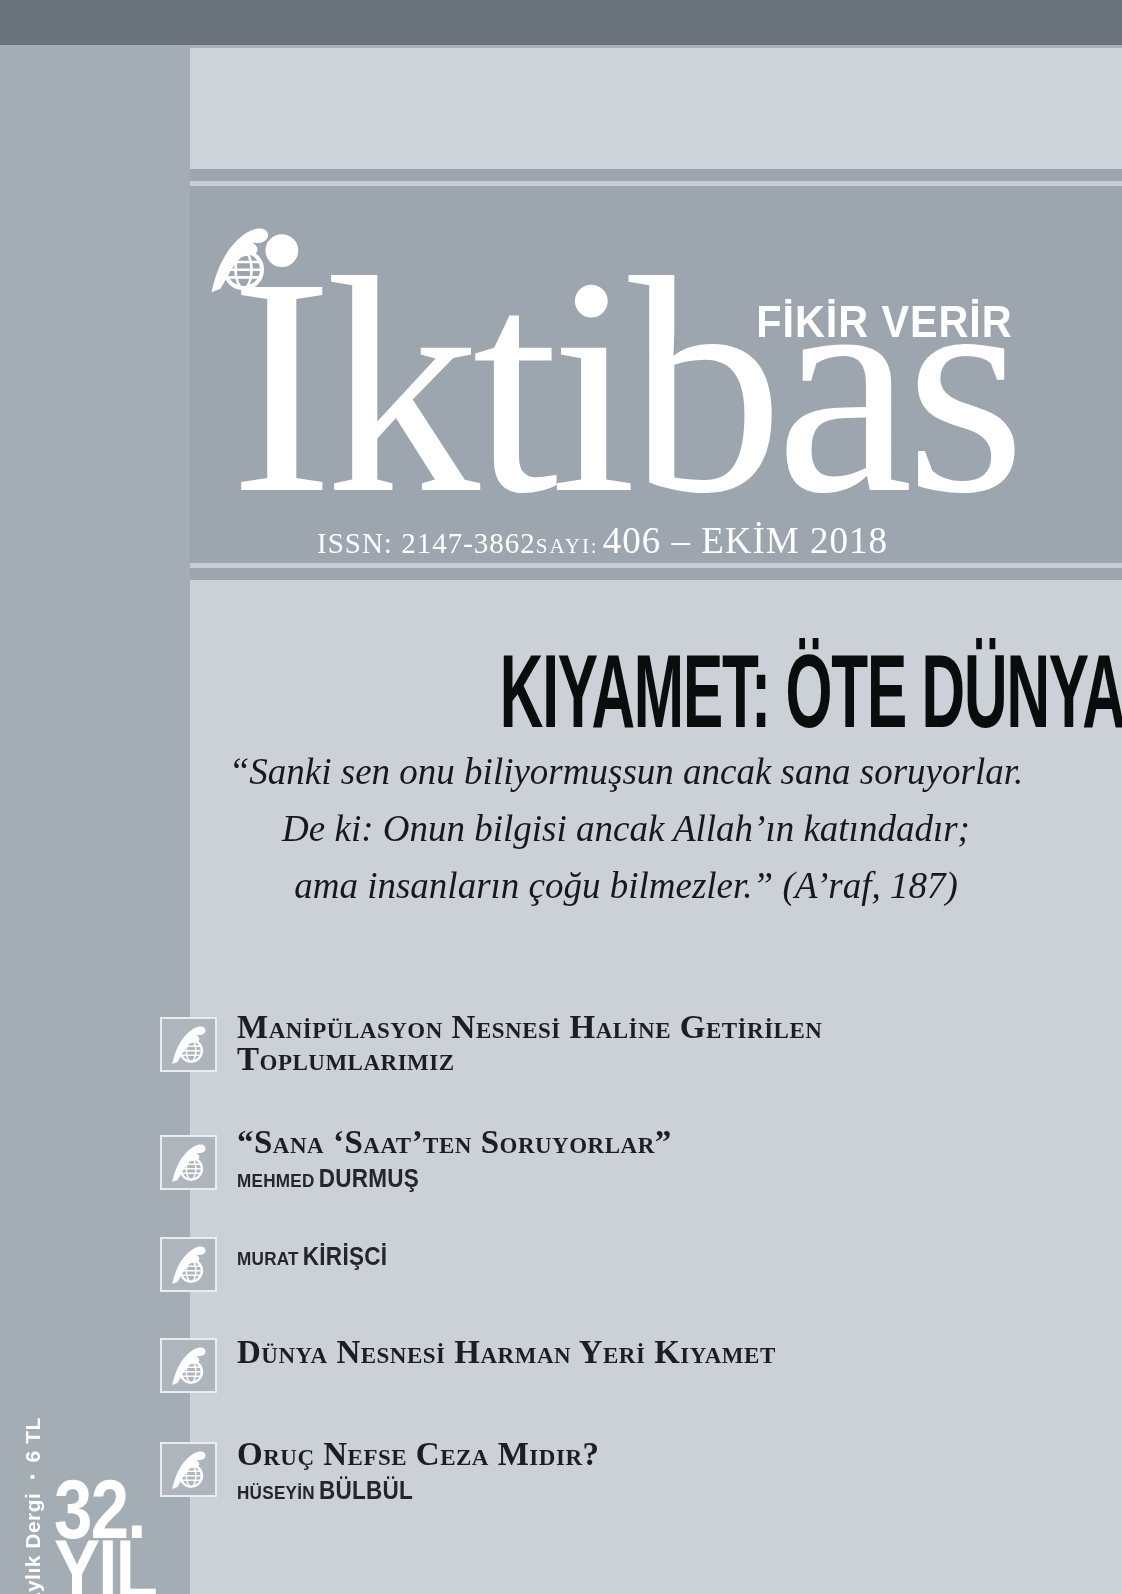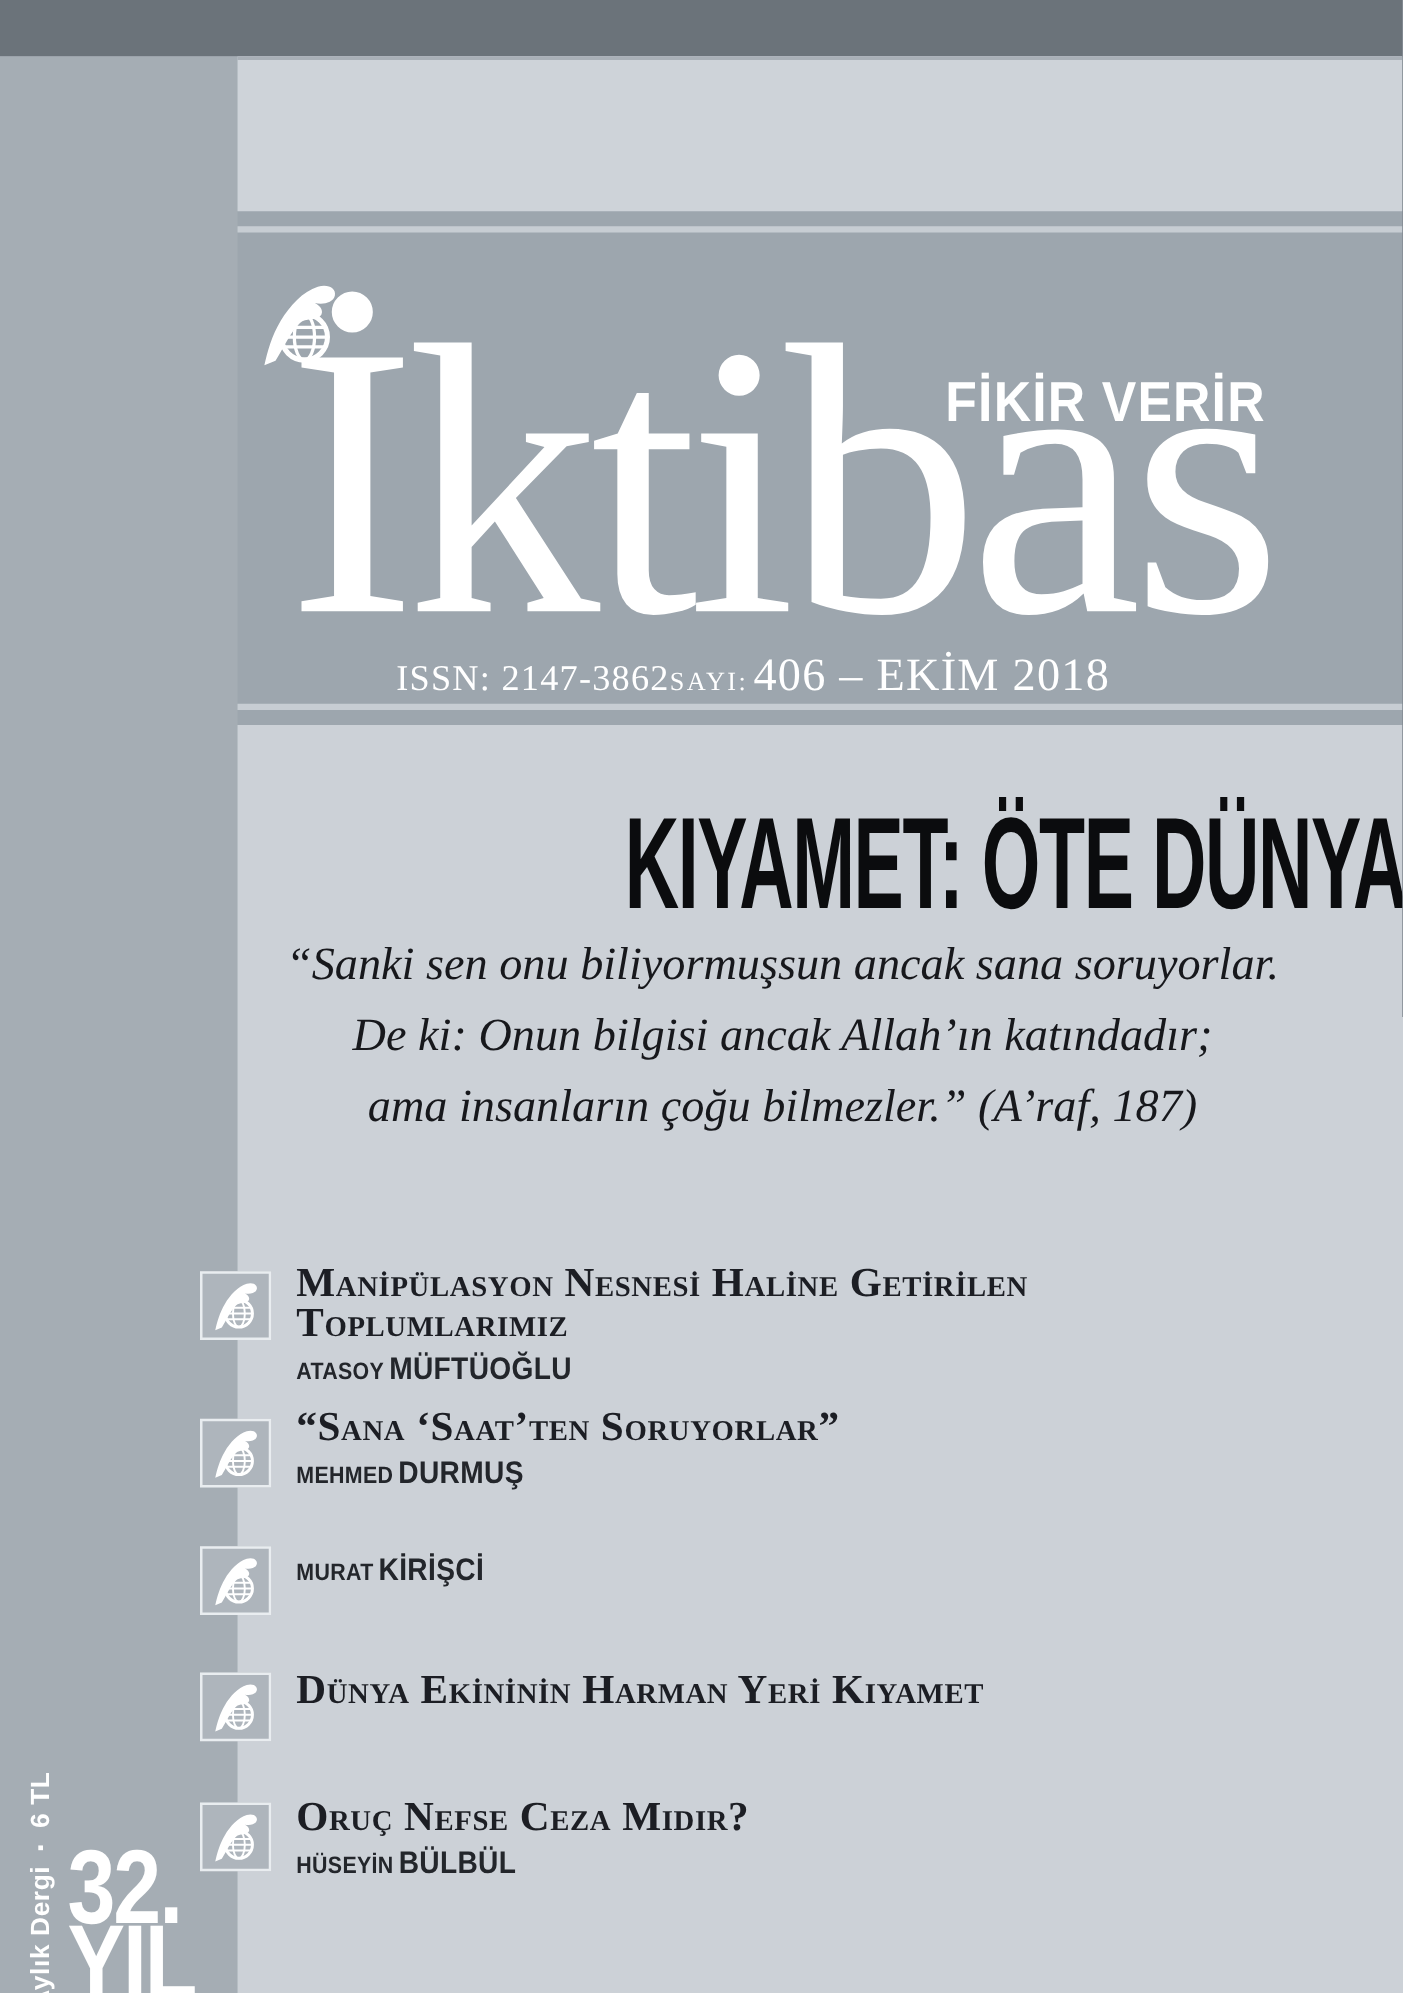--- a/index.html
+++ b/index.html
@@ -118,24 +118,20 @@
   </div>
 
   <div class="abs art-icon" style="top:972px">
     <svg>
         <use href="#quill-globe"></use>
       </svg>
   </div>
   <div class="abs art-text" style="top:966px">
     <div class="art-title sc">Manipülasyon Nesnesi Haline Getirilen</div>
     <div class="art-title sc">Toplumlarımız</div>
-    <div class="author">
-      <span class="cond"><span class="first">ATASOY</span>
-      <span class="last">MÜFTÜOĞLU</span></span>
-    </div>
   </div>
 
   <div class="abs art-icon" style="top:1090px">
     <svg>
         <use href="#quill-globe"></use>
       </svg>
   </div>
   <div class="abs art-text" style="top:1081px">
     <div class="art-title sc">“Sana ‘Saat’ten Soruyorlar”</div>
     <div class="author">
@@ -155,21 +151,21 @@
       <span class="last">KİRİŞCİ</span></span>
     </div>
   </div>
 
   <div class="abs art-icon" style="top:1293px">
     <svg>
         <use href="#quill-globe"></use>
       </svg>
   </div>
   <div class="abs art-text" style="top:1291px">
-    <div class="art-title sc">Dünya Ekininin Harman Yeri Kıyamet</div>
+    <div class="art-title sc">Dünya Nesnesi Harman Yeri Kıyamet</div>
   </div>
 
   <div class="abs art-icon" style="top:1397px">
     <svg>
         <use href="#quill-globe"></use>
       </svg>
   </div>
   <div class="abs art-text" style="top:1393px">
     <div class="art-title sc">Oruç Nefse Ceza Mıdır?</div>
     <div class="author">

